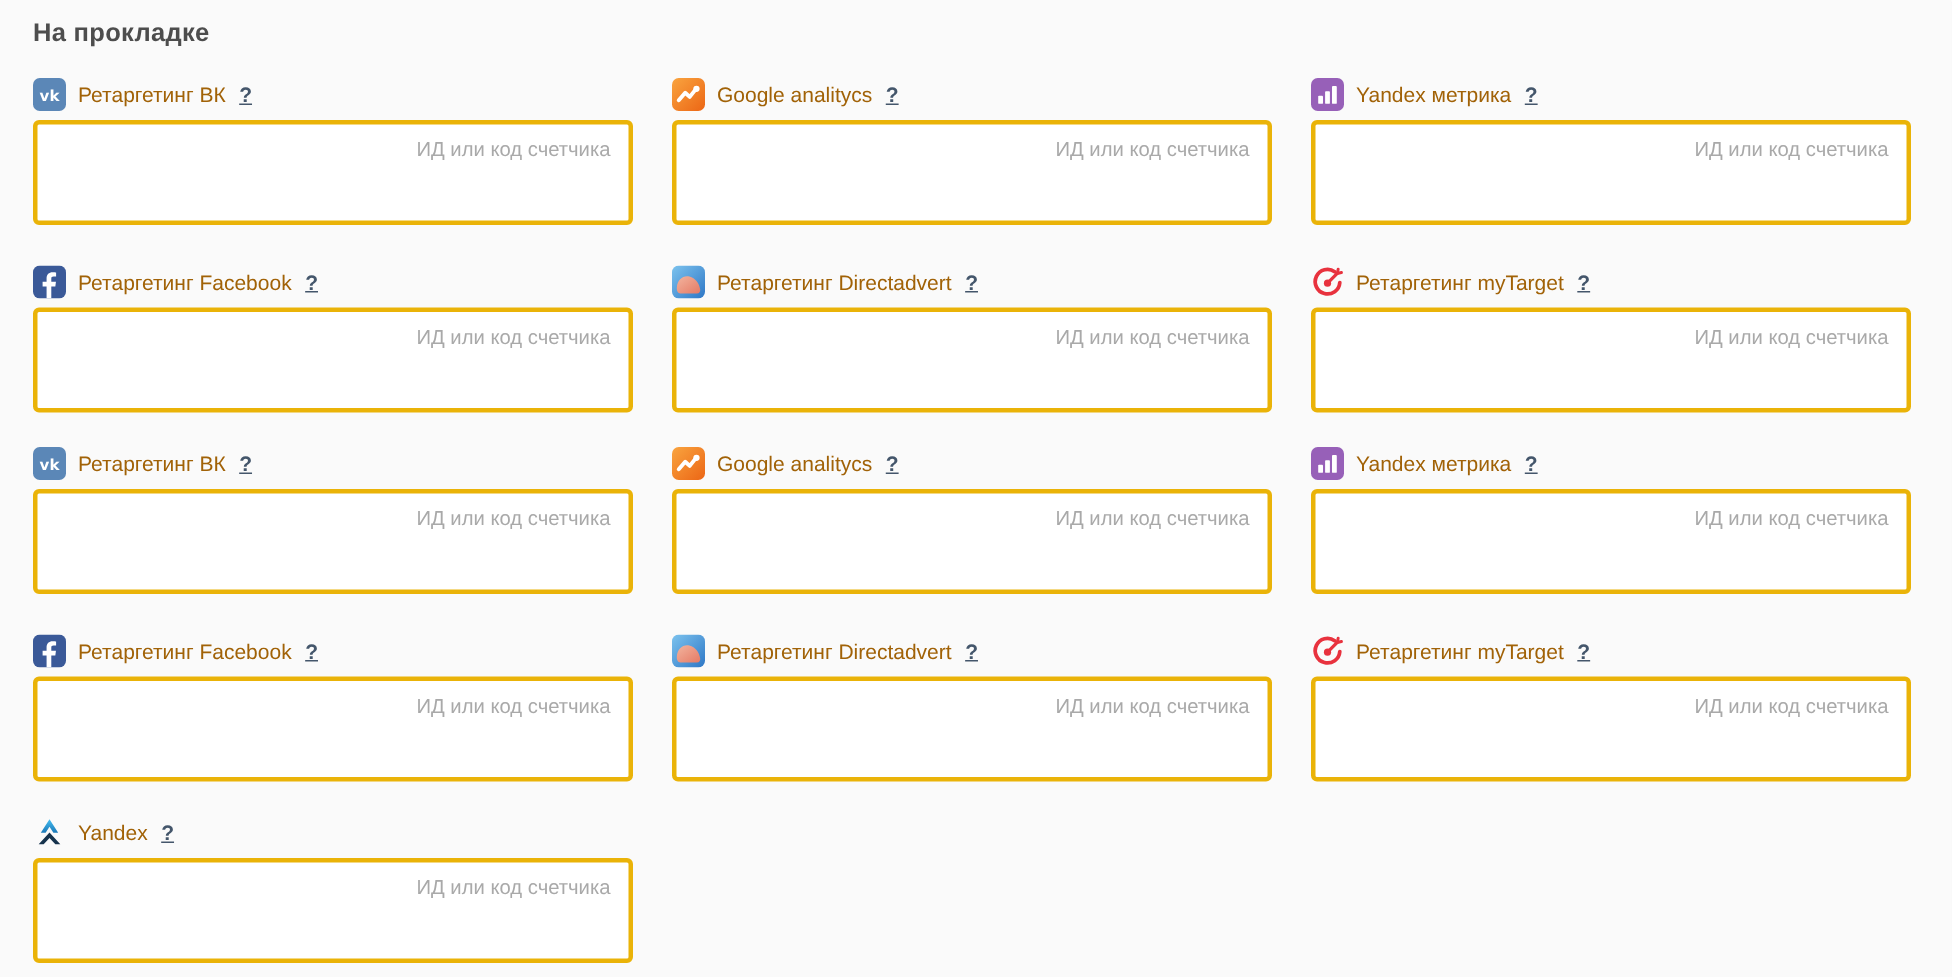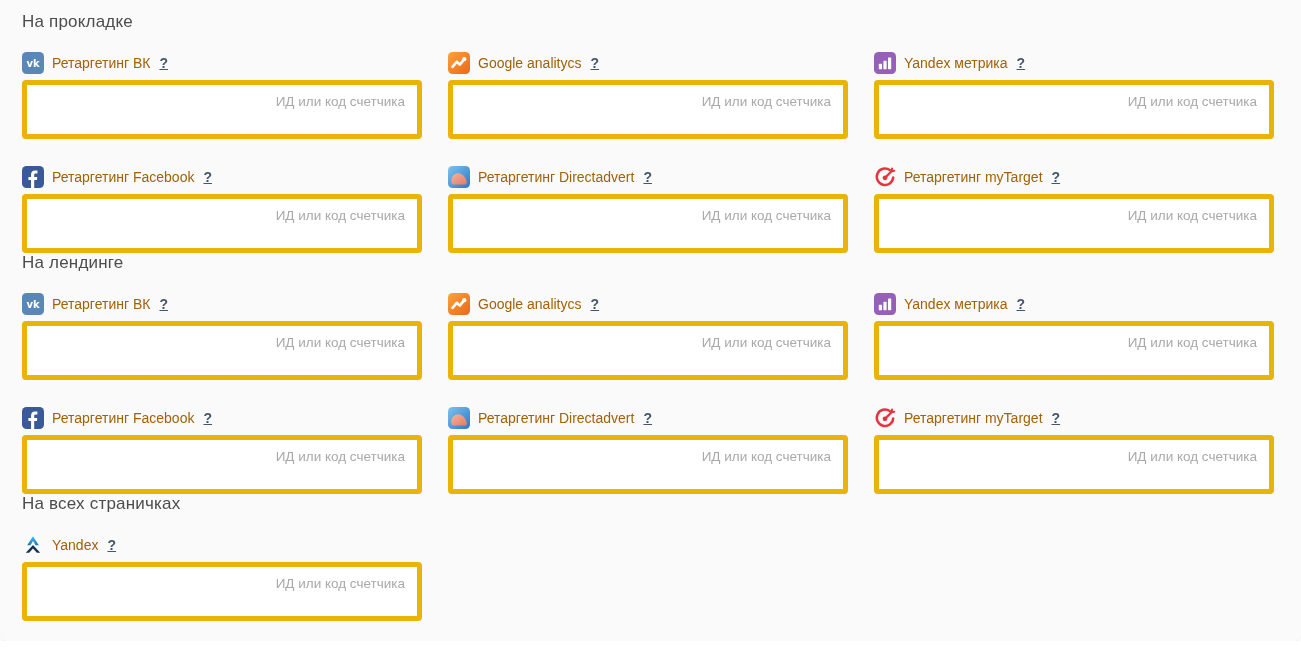--- a/index.html
+++ b/index.html
@@ -10,31 +10,32 @@
     width: 1301px;
     min-height: 641px;
     background: #fafafa;
     padding: 12px 28px 20px 22px;
     border-radius: 0 0 6px 6px;
     box-shadow: 0 1px 2px rgba(0,0,0,0.07);
   }
 
   .section-title {
     font-size: 17px;
-    font-weight: normal;
+    font-weight: bold;
     color: #4d4d4d;
     margin: 0 0 20px 0;
     letter-spacing: 0.2px;
   }
 
   .grid {
     display: grid;
     grid-template-columns: repeat(3, 400px);
     column-gap: 26px;
     row-gap: 27px;
+    margin-bottom: 23px;
   }
 
   .field-head {
     display: flex;
     align-items: center;
     gap: 8px;
     height: 22px;
     margin-bottom: 6px;
   }
 
@@ -47,22 +48,22 @@
     font-size: 14px;
     font-weight: bold;
     color: #44566b;
     text-decoration: underline;
     cursor: pointer;
     margin-left: 1px;
   }
 
   .code-input {
     width: 100%;
-    height: 59px;
-    border: 5px solid #eab308;
+    height: 70px;
+    border: 3px solid #eab308;
     border-radius: 4px;
     background: #ffffff;
     padding: 9px 12px;
     font-family: "Liberation Sans", sans-serif;
     font-size: 13.5px;
     color: #555555;
     text-align: right;
     resize: none;
     overflow: hidden;
     outline: none;
@@ -182,21 +183,20 @@
               <path d="M20.3,4.7 L17.5,5.3 L18.1,2.5" fill="none" stroke="#e8323e" stroke-width="2" stroke-linecap="round" stroke-linejoin="round"></path>
             </svg>
         </span>
         <span class="field-label">Ретаргетинг myTarget</span>
         <a class="help-link">?</a>
       </div>
       <textarea class="code-input" placeholder="ИД или код счетчика" style=""></textarea>
     </div>
   </div>
 
-  <h2 class="section-title">На лендинге</h2>
   <div class="grid">
 
     <div class="field">
       <div class="field-head">
         <span class="icon">
           <svg viewBox="0 0 22 22">
               <rect width="22" height="22" rx="4.5" fill="#5b87b7"></rect>
               <text x="11" y="15" text-anchor="middle" font-size="10" font-weight="bold" fill="#fff" font-family="DejaVu Sans, sans-serif">vk</text>
             </svg>
         </span>
@@ -275,21 +275,20 @@
               <path d="M20.3,4.7 L17.5,5.3 L18.1,2.5" fill="none" stroke="#e8323e" stroke-width="2" stroke-linecap="round" stroke-linejoin="round"></path>
             </svg>
         </span>
         <span class="field-label">Ретаргетинг myTarget</span>
         <a class="help-link">?</a>
       </div>
       <textarea class="code-input" placeholder="ИД или код счетчика" style=""></textarea>
     </div>
   </div>
 
-  <h2 class="section-title">На всех страничках</h2>
   <div class="grid">
 
     <div class="field">
       <div class="field-head">
         <span class="icon">
           <svg viewBox="0 0 22 22">
               <path d="M11,2.2 L16.8,11.2 L13.6,11.2 L11,7.1 L8.4,11.2 L5.2,11.2 Z" fill="url(#grad-ad)"></path>
               <path d="M3.8,18.8 L11,11 L18.2,18.8 L14.9,18.8 L11,14.6 L7.1,18.8 Z" fill="#16334d"></path>
             </svg>
         </span>

